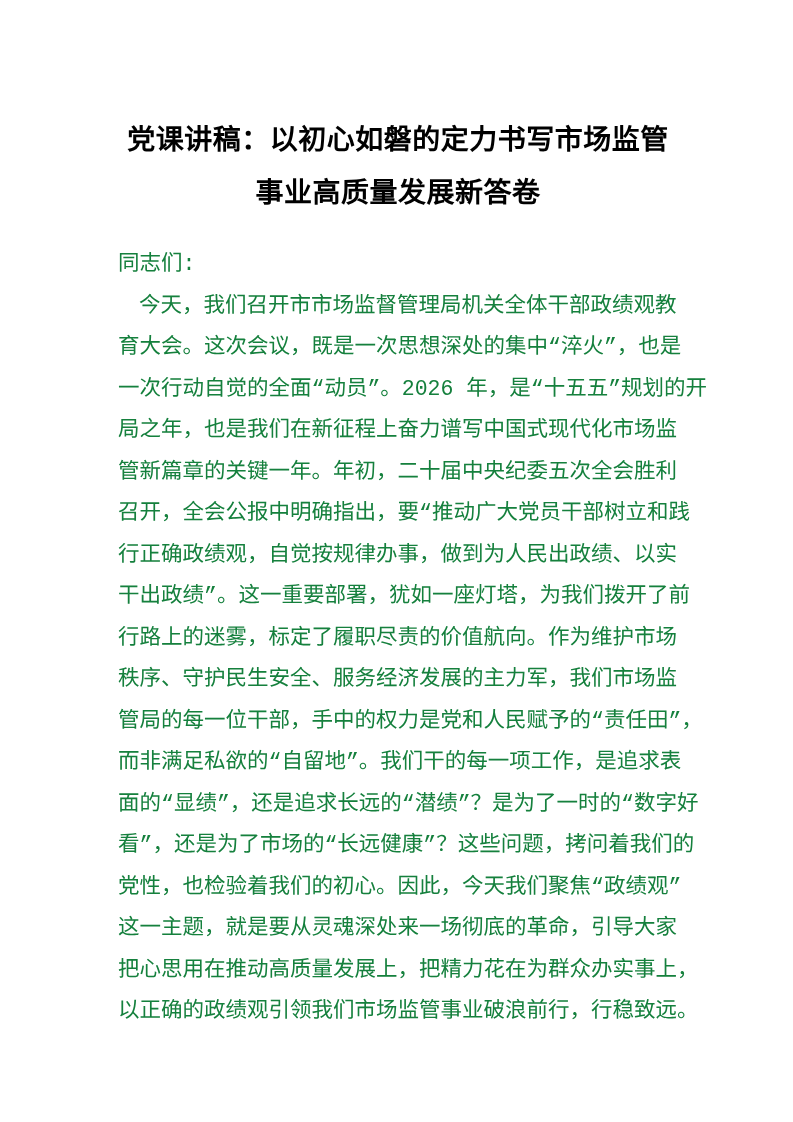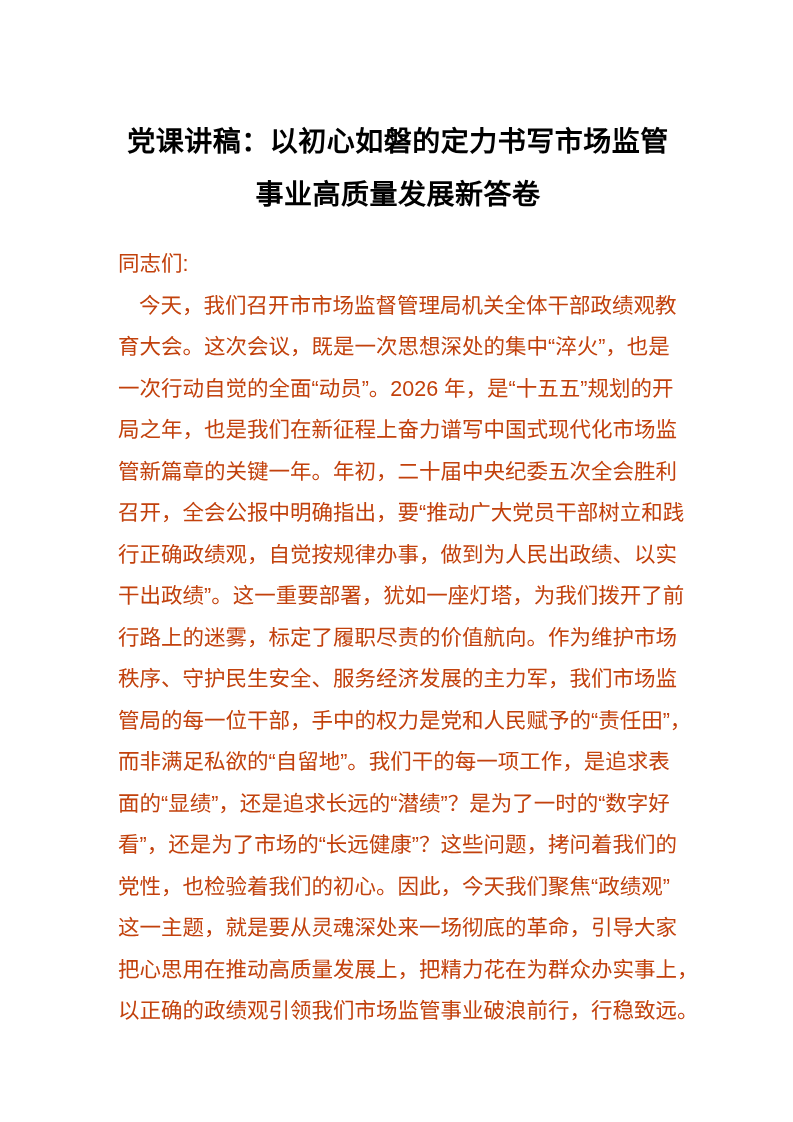--- a/index.html
+++ b/index.html
@@ -11,21 +11,21 @@
     height: 1122px;
     background: #ffffff;
     overflow: hidden;
   }
   .page {
     position: relative;
     width: 703px;
     height: 1122px;
     background: #ffffff;
     color: #000000;
-    font-family: Liberation Sans, sans-serif;
+    font-family: Liberation Mono, monospace;
   }
   .doc-title {
     position: absolute;
     top: 115px;
     left: 118px;
     width: 560px;
     margin: 0;
     font-size: 28px;
     line-height: 53px;
     font-weight: 700;
@@ -34,21 +34,21 @@
     white-space: pre-line;
     color: #000000;
   }
   .body-text {
     position: absolute;
     top: 244px;
     left: 118px;
     width: 580px;
     font-size: 21.5px;
     line-height: 41.5px;
-    color: #c2410c;
+    color: #15803d;
   }
   .body-text p {
     margin: 0;
     white-space: pre;
   }
   .salutation {
     text-indent: 0;
   }
   .paragraph {
     text-indent: 21px;

